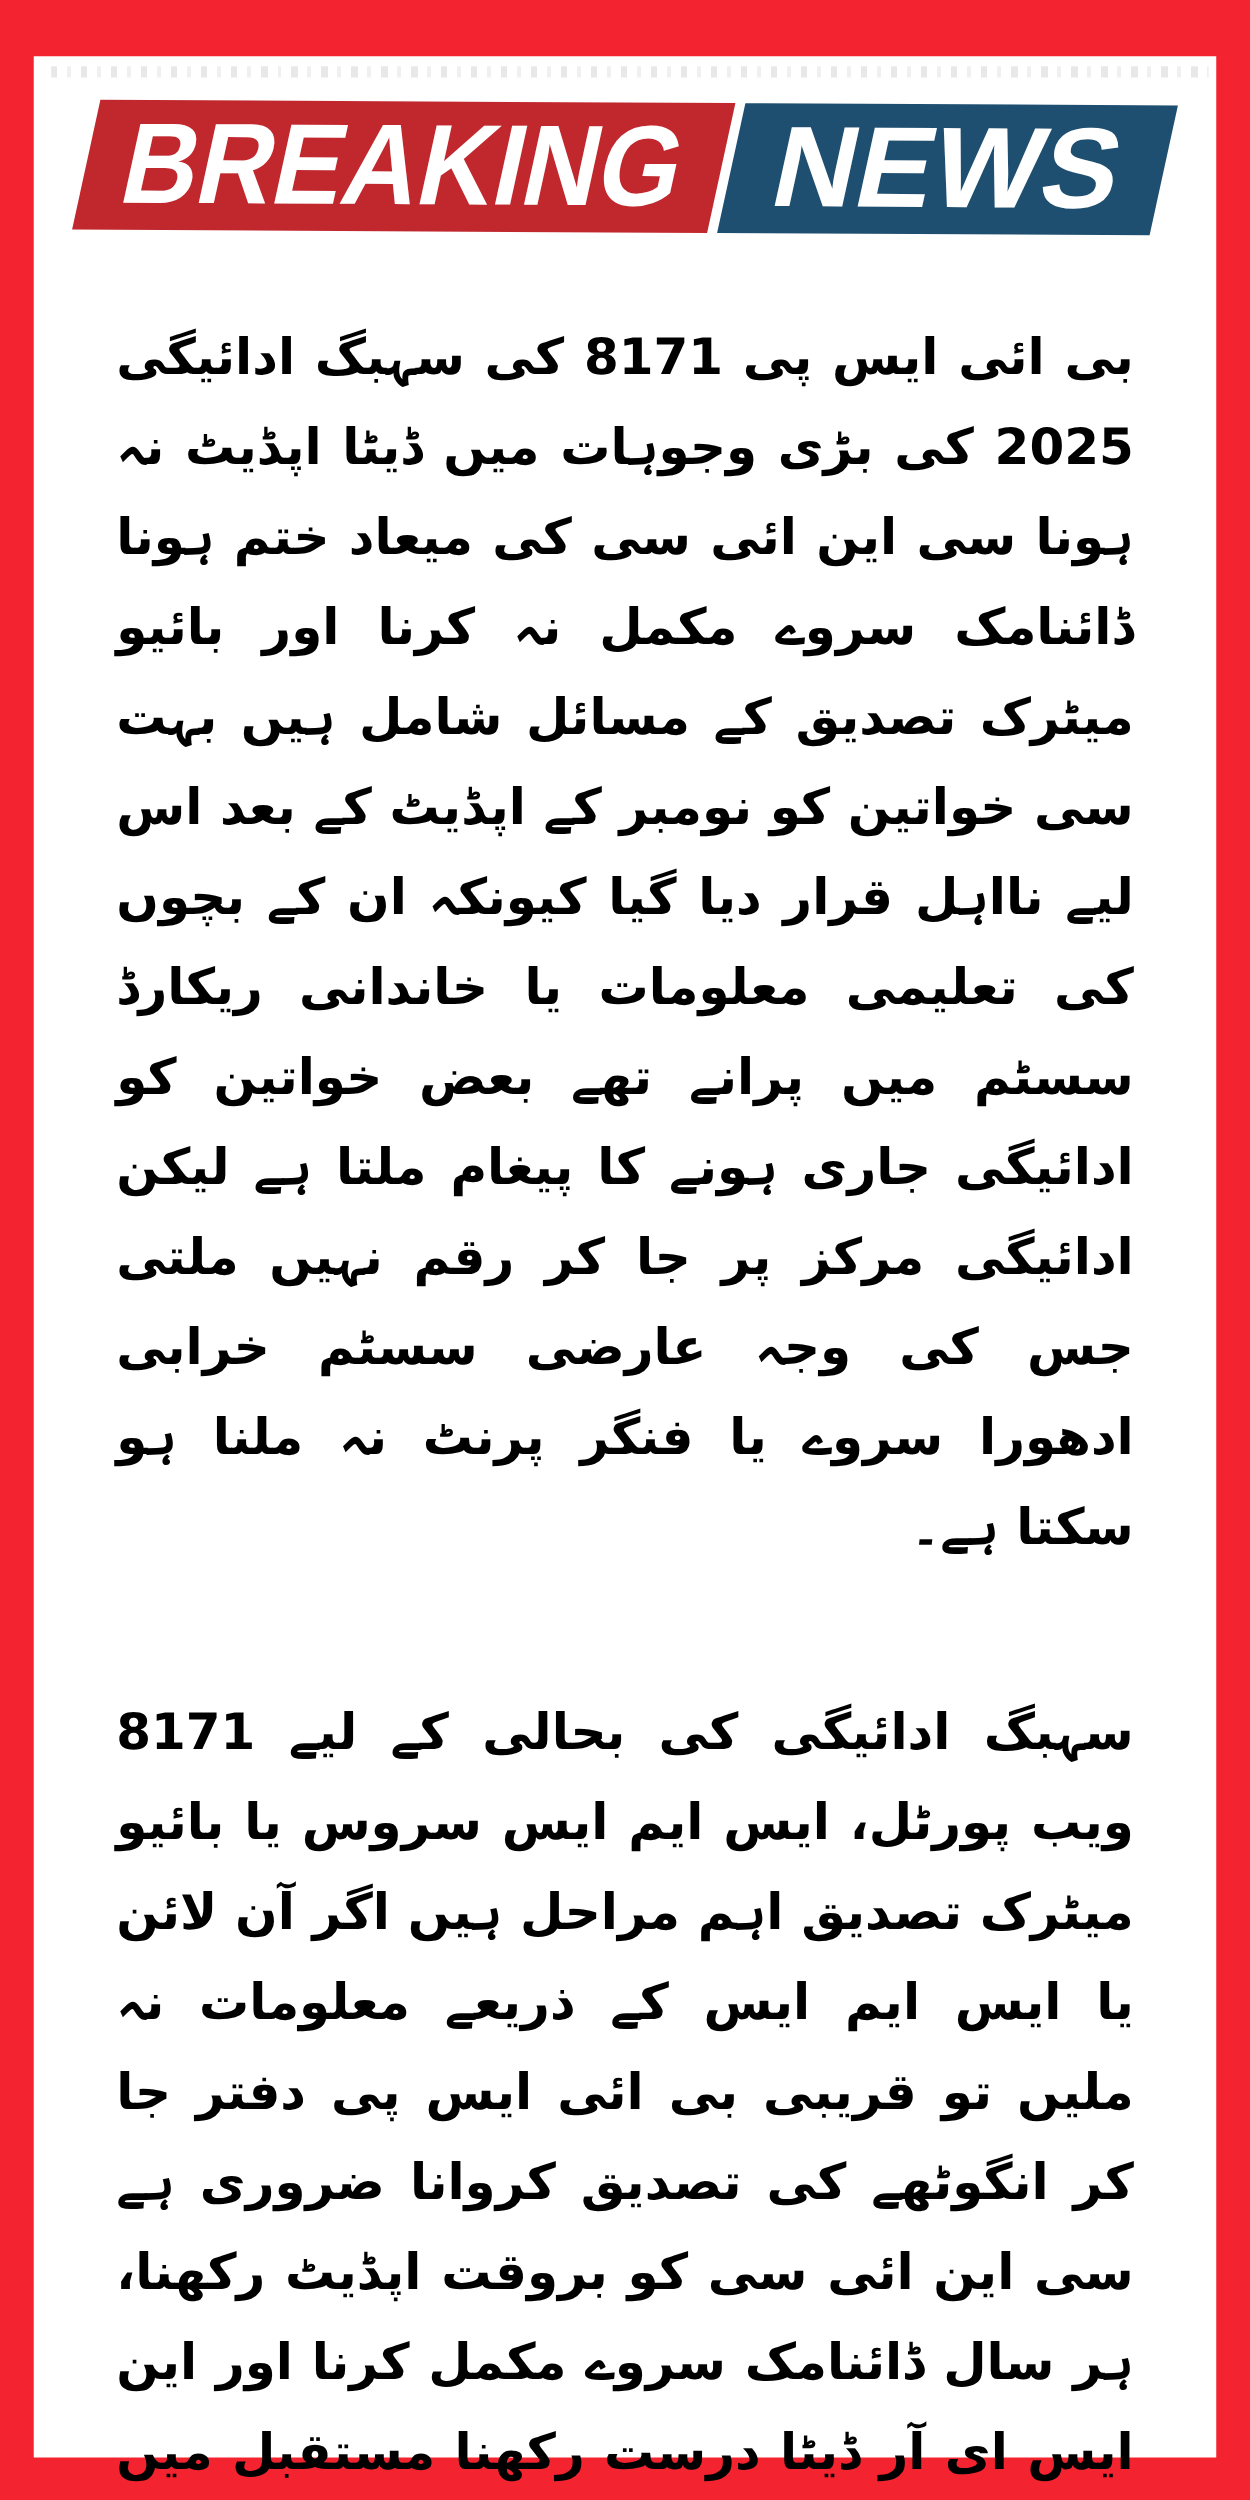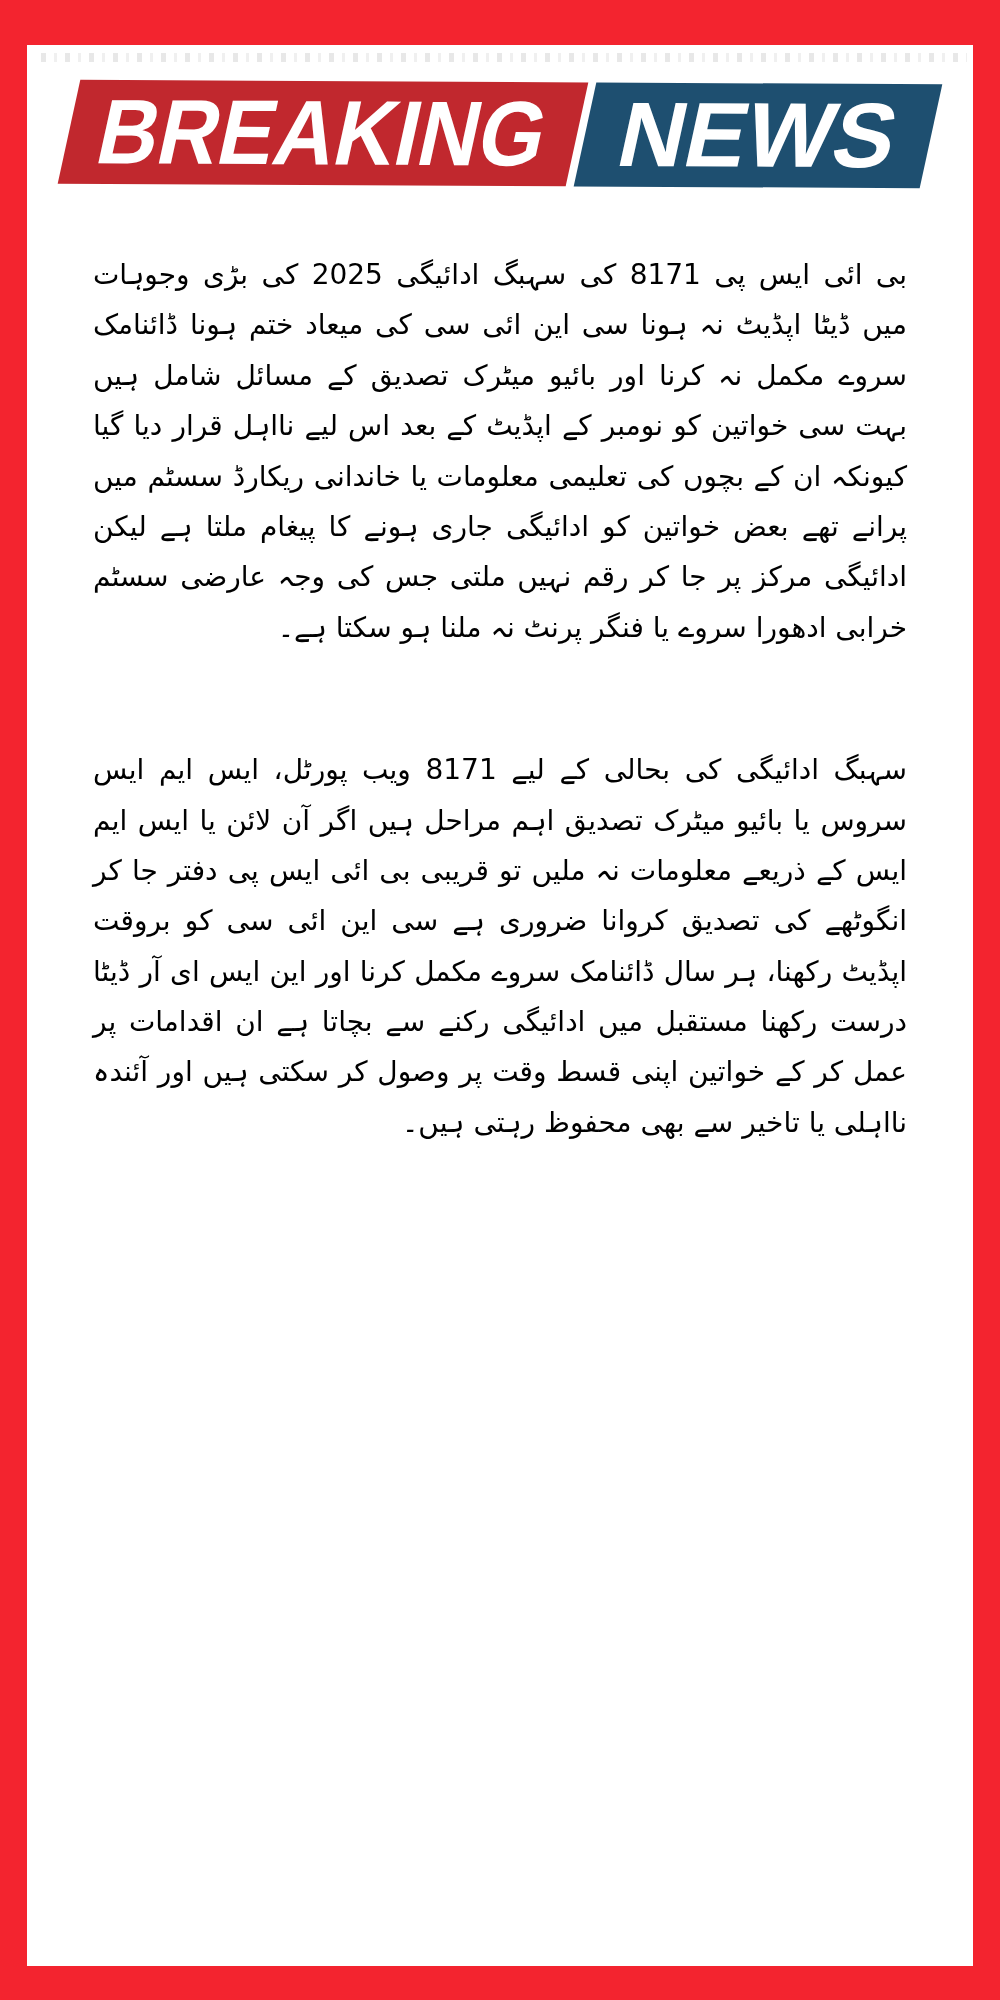--- a/index.html
+++ b/index.html
@@ -45,23 +45,23 @@
   .seg-blue span{transform:scale(1.12,1.12);}
   
   .article{
     position:absolute;top:205px;left:66px;right:66px;
     direction:rtl;
     text-align:justify;
   }
   .article p{
     margin:0;
     font-family:"DejaVu Sans",sans-serif;
-    font-weight:normal;
+    font-weight:bold;
     color:#000000;
-    font-size:28px;
+    font-size:40px;
     line-height:1.8;
   }
   .article p + p{margin-top:92px;}
 </style>
 </head>
 <body style="--frame-red: #F3242F; --banner-red: #C1282E; --banner-blue: #1E4F70;">
 
 <div class="card">
 
   <div class="texture-strip"></div>

